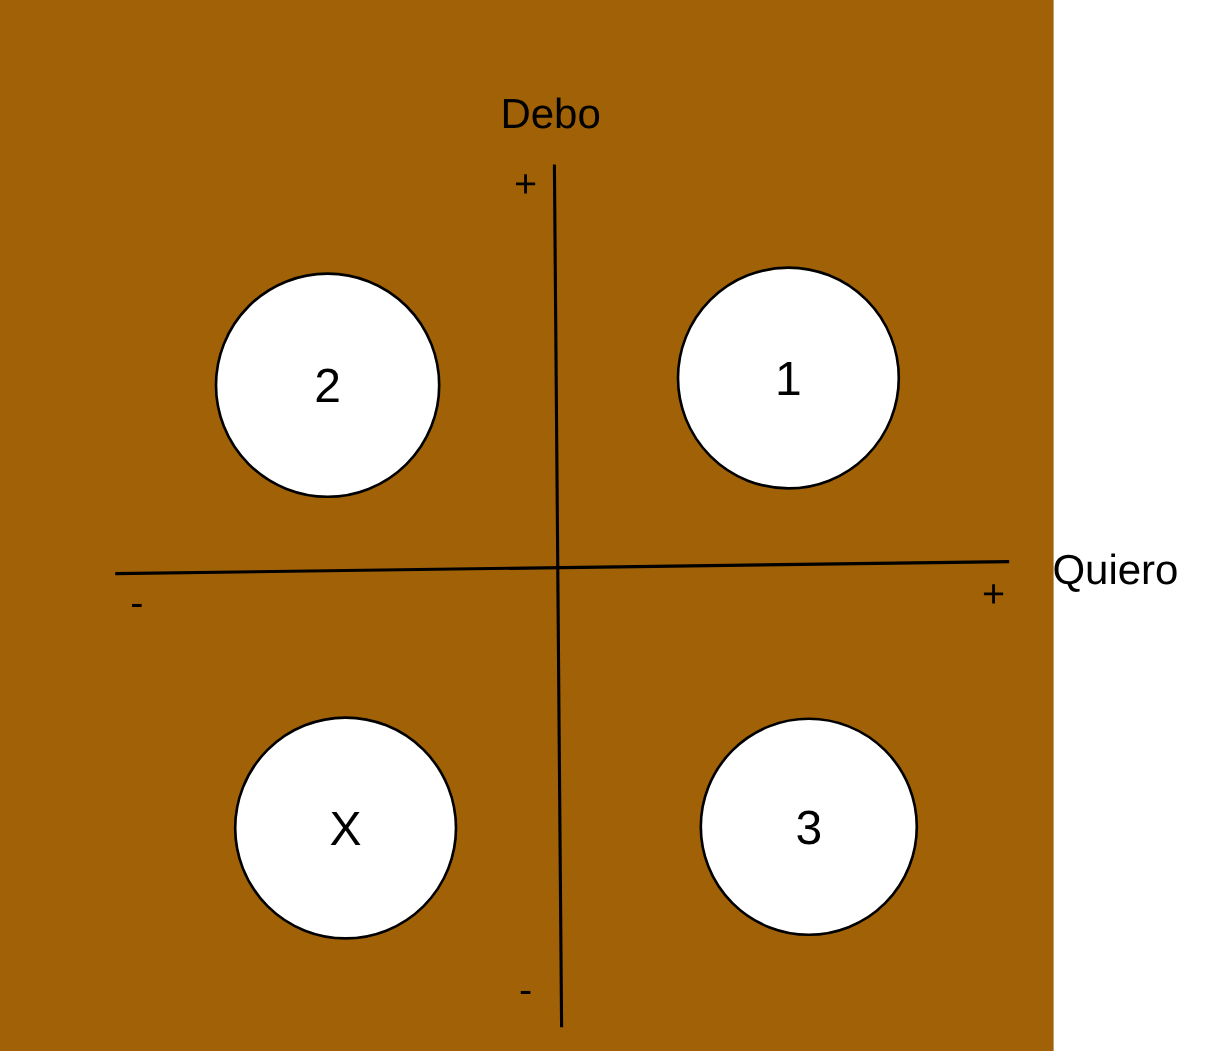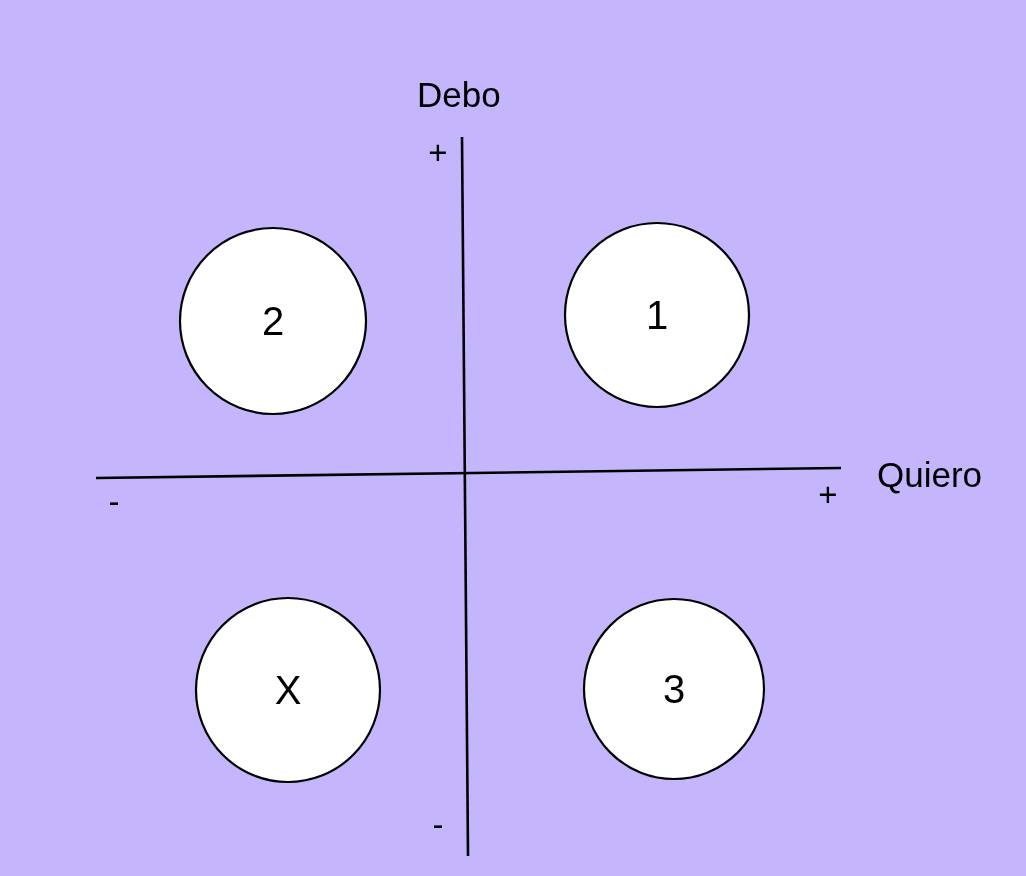--- a/index.html
+++ b/index.html
@@ -6,23 +6,23 @@
     margin: 0;
     padding: 0;
     background: #ffffff;
     width: 1026px;
     height: 876px;
     overflow: hidden;
     font-family: "Liberation Sans", sans-serif;
   }
   .diagram-stage {
     position: relative;
-    width: 1026px;
+    width: 878px;
     height: 876px;
-    background: #c4b5fd;
+    background: #a16207;
   }
   svg text {
     fill: #000000;
     font-family: "Liberation Sans", sans-serif;
   }
   .axis-label { font-size: 35px; }
   .sign-label { font-size: 33px; }
   .node-label { font-size: 40px; }
   .axis-line { stroke: #000000; stroke-width: 2.6; stroke-linecap: butt; }
   .node-circle { fill: #ffffff; stroke: #000000; stroke-width: 2.2; }

